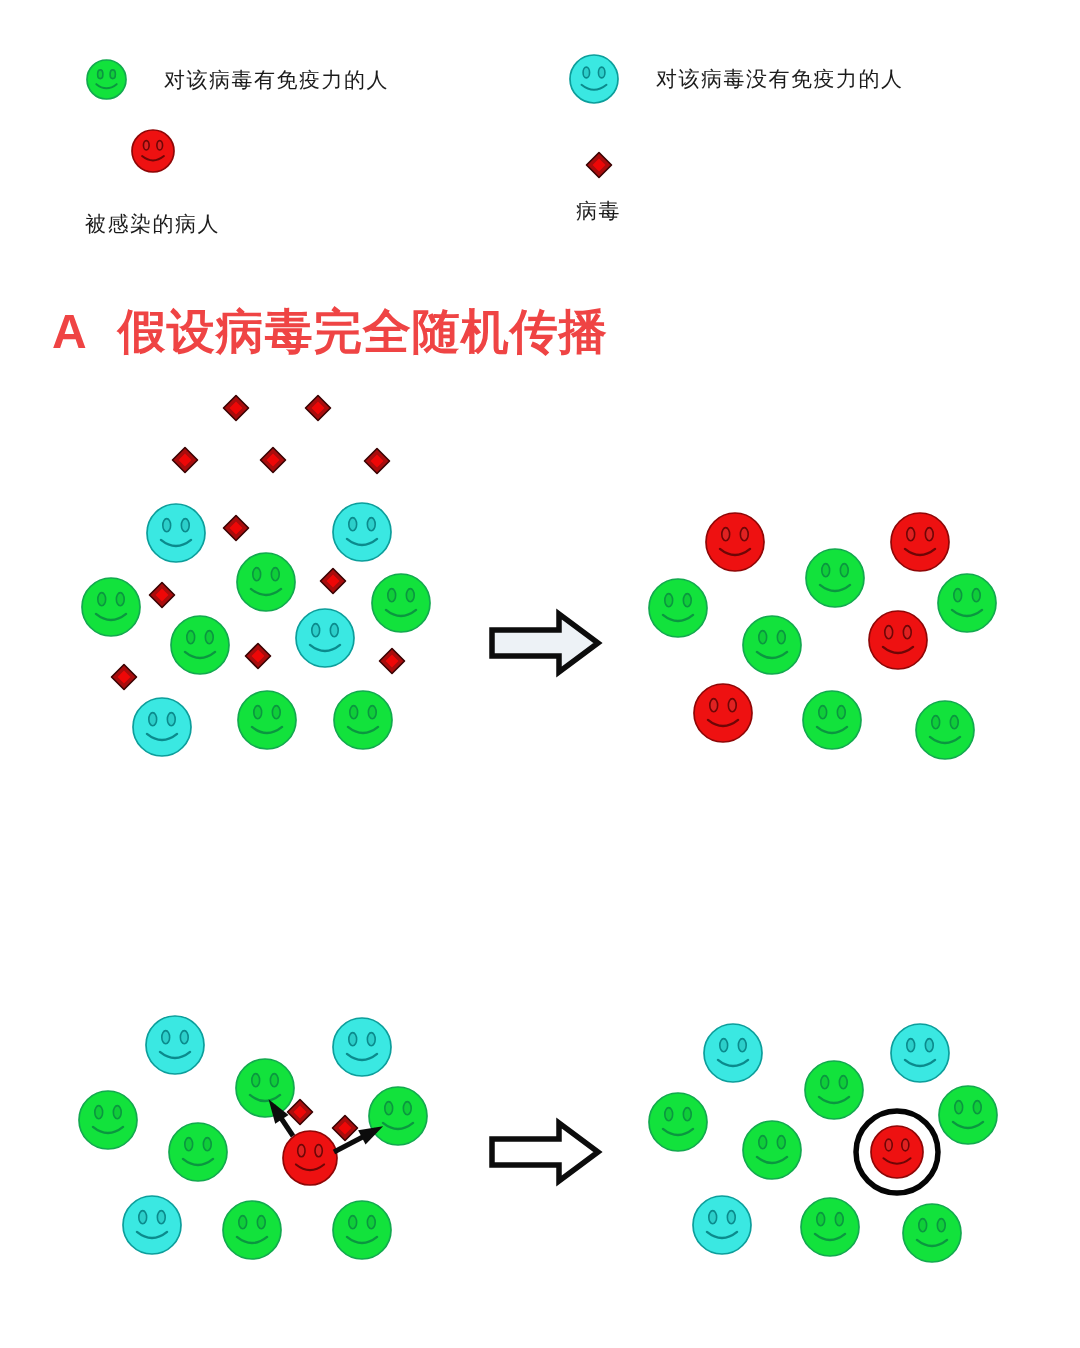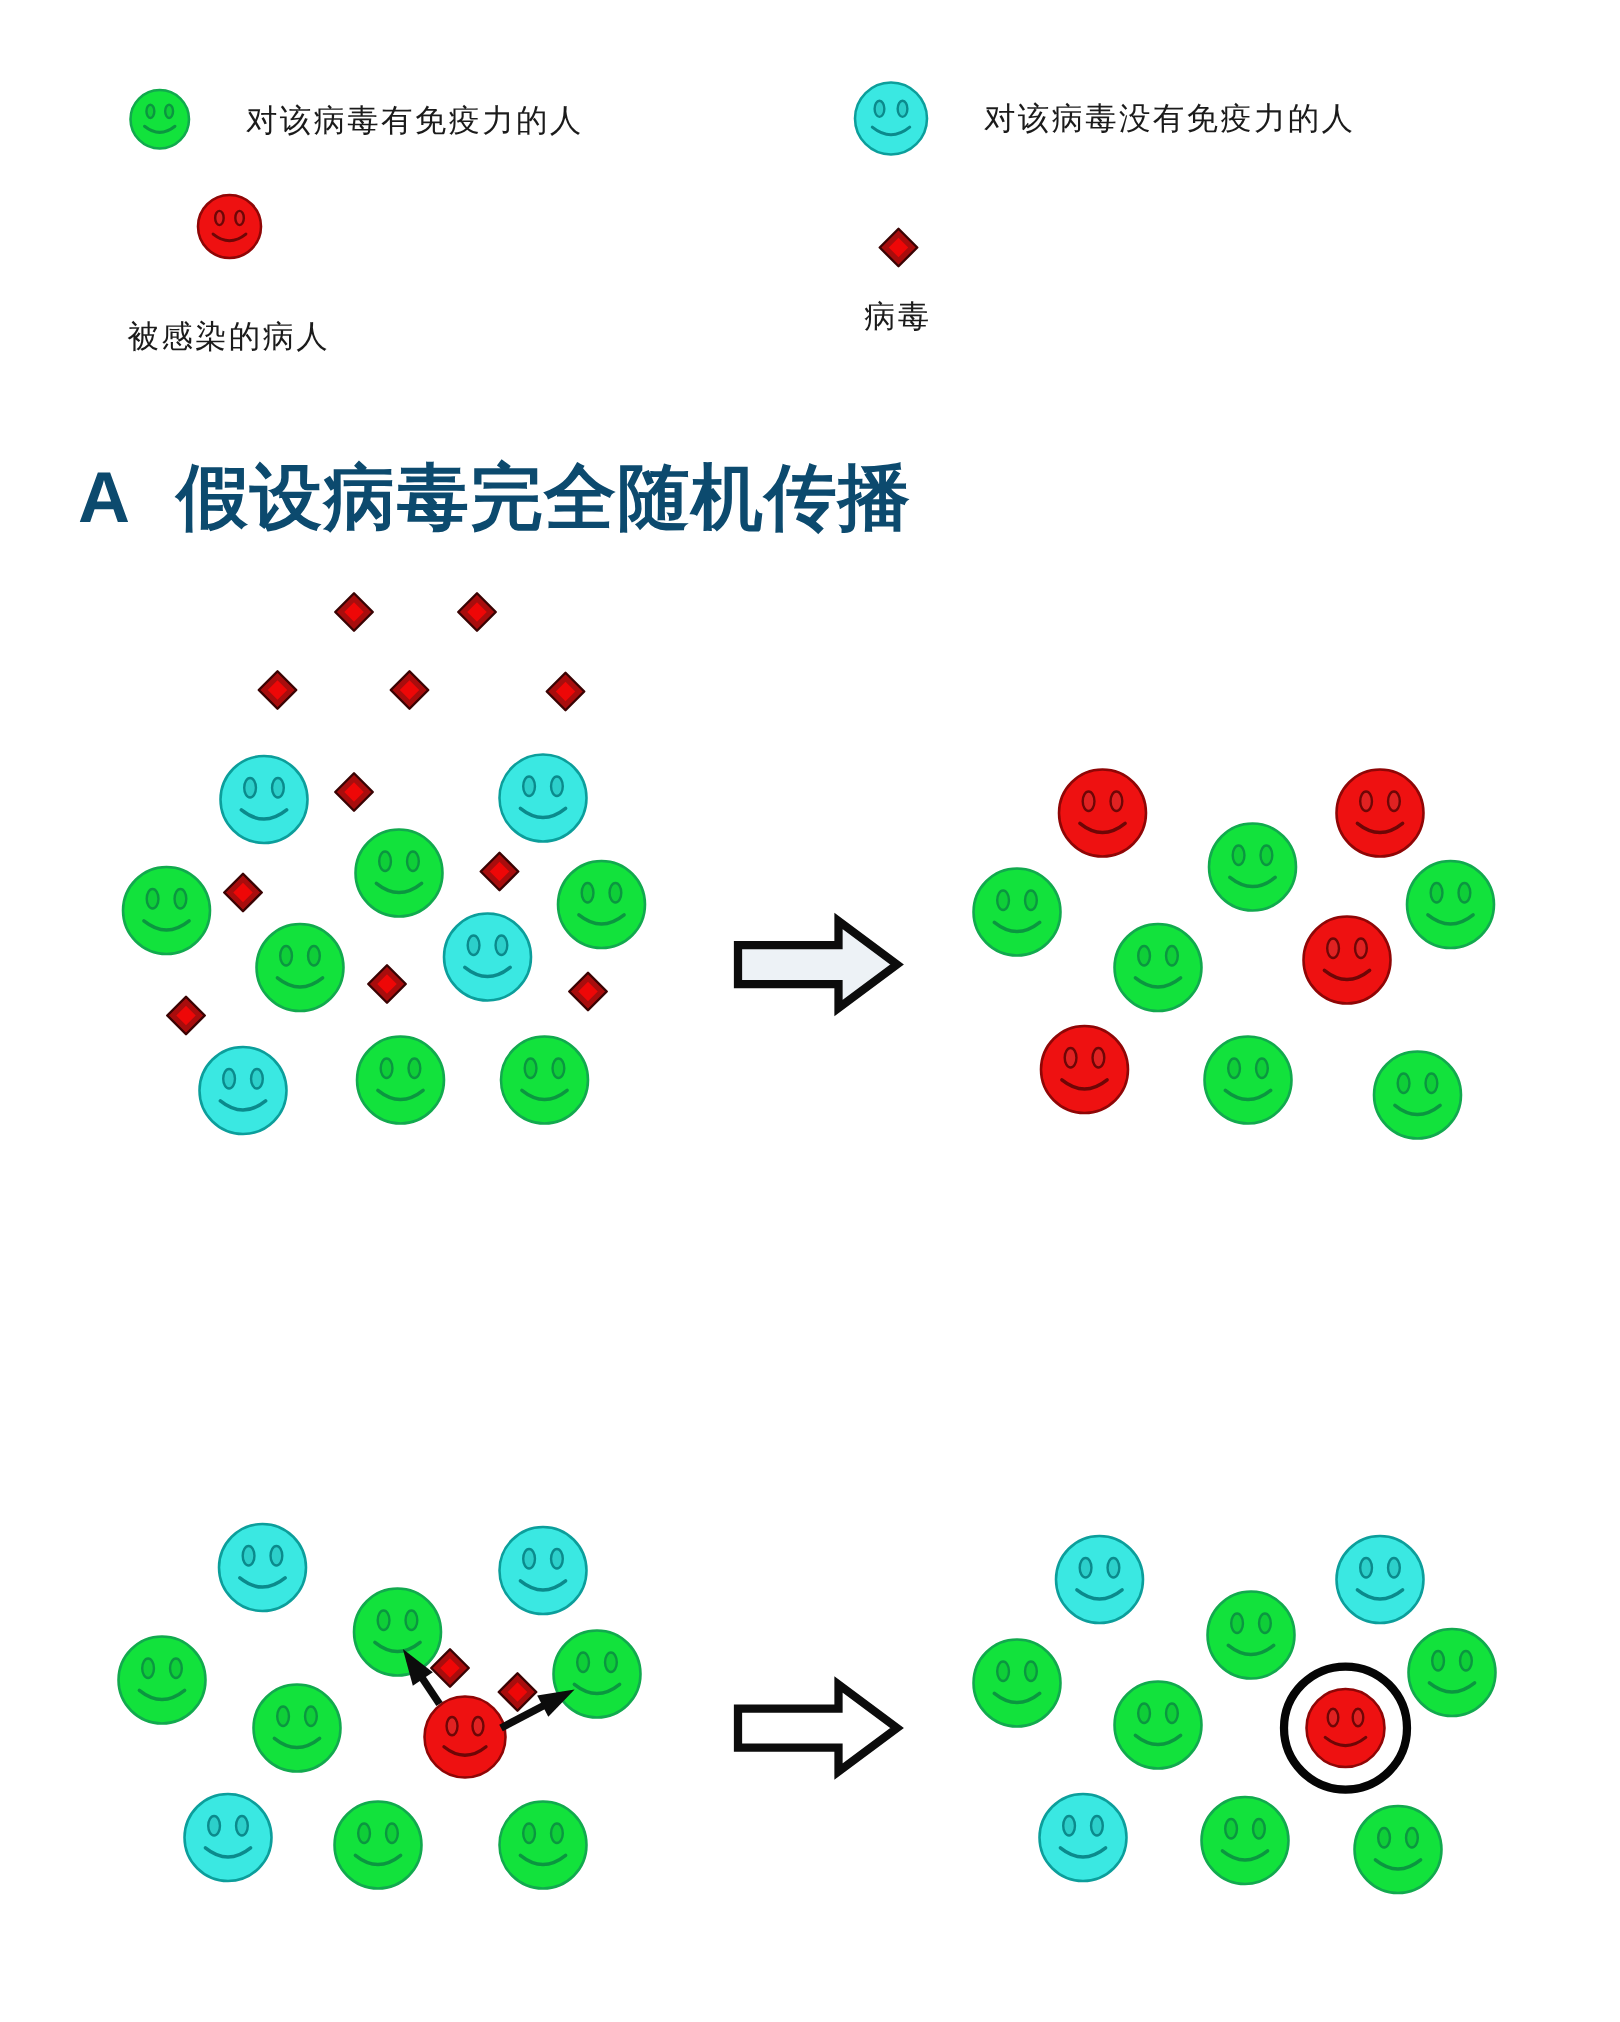--- a/index.html
+++ b/index.html
@@ -14,21 +14,21 @@
   .legend-item{
     position:absolute;
     display:flex;align-items:center;gap:36px;
   }
   .legend-item.small-gap{gap:18px;flex-direction:column;}
   .legend-label{
     font-size:21px;color:#1b1b1b;letter-spacing:1.5px;white-space:nowrap;
   }
   .section-title{
     position:absolute;
-    font-size:48px;font-weight:bold;color:#0c4a6e;
+    font-size:48px;font-weight:bold;color:#ef4444;
     white-space:nowrap;letter-spacing:1px;
   }
   .sec-letter{margin-right:30px;}
 </style>
 </head>
 <body>
 
 <div id="page">
 
   <svg id="diagram" width="1080" height="1348" viewBox="0 0 1080 1348">

